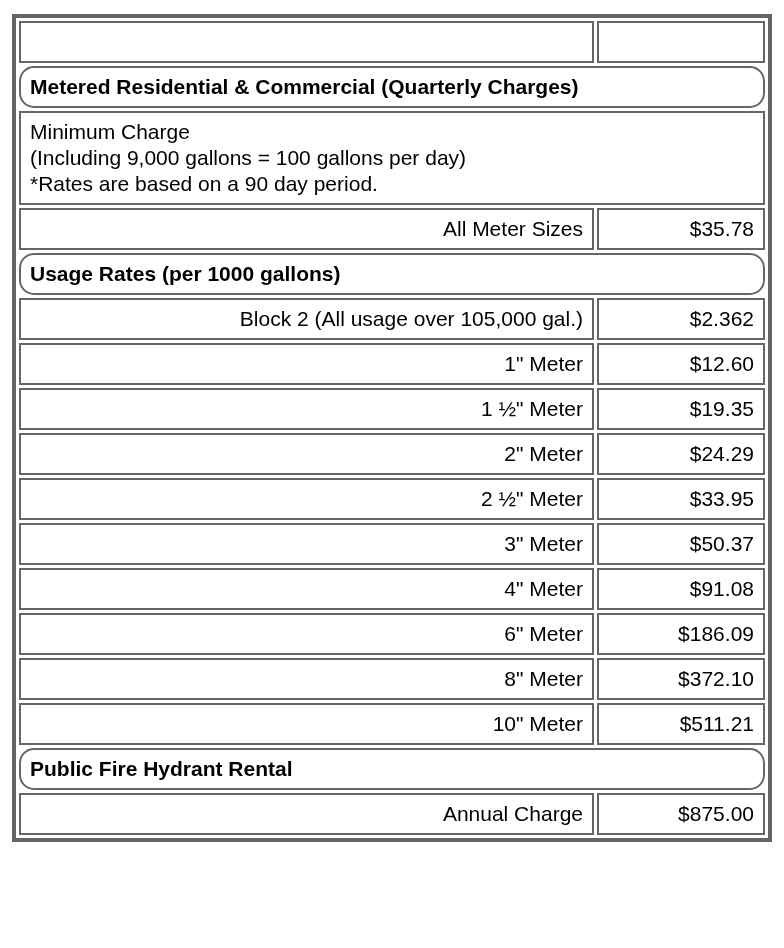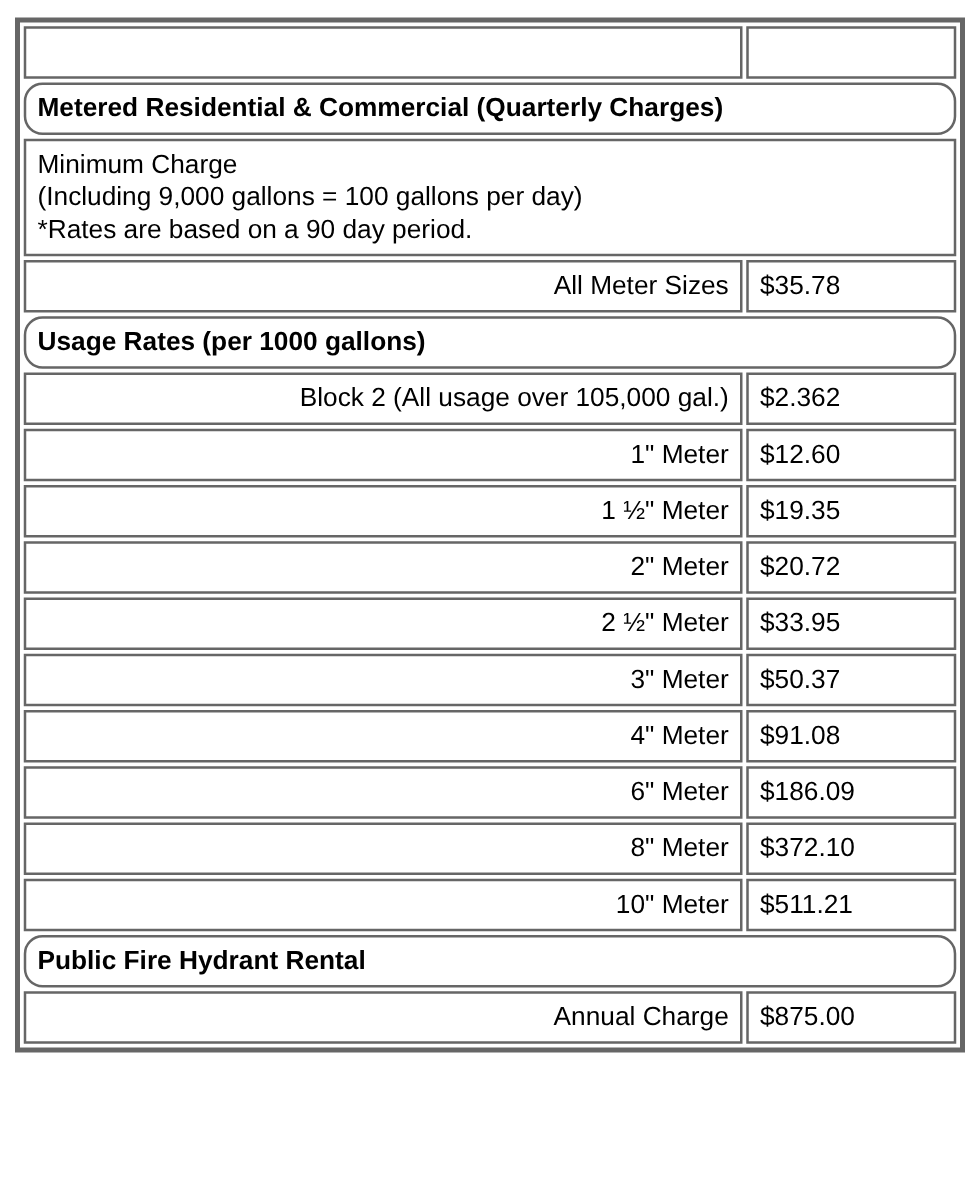--- a/index.html
+++ b/index.html
@@ -53,21 +53,21 @@
   }
   
   td.note-cell {
     padding: 2px 9px;
     line-height: 34px;
     white-space: normal;
     margin-top: 12px;
   }
   
   td.label-cell { text-align: right; }
-  td.rate-cell  { text-align: left; }
+  td.rate-cell  { text-align: right; }
 </style>
 </head>
 <body>
 
 <div class="page">
   <table class="rates-table">
     <colgroup>
       <col style="width: 575px;">
       <col style="width: 168px;">
     </colgroup>
@@ -111,21 +111,21 @@
       <td class="rate-cell">$12.60</td>
     </tr>
 
     <tr>
       <td class="label-cell">1 ½" Meter</td>
       <td class="rate-cell">$19.35</td>
     </tr>
 
     <tr>
       <td class="label-cell">2" Meter</td>
-      <td class="rate-cell">$20.72</td>
+      <td class="rate-cell">$24.29</td>
     </tr>
 
     <tr>
       <td class="label-cell">2 ½" Meter</td>
       <td class="rate-cell">$33.95</td>
     </tr>
 
     <tr>
       <td class="label-cell">3" Meter</td>
       <td class="rate-cell">$50.37</td>

